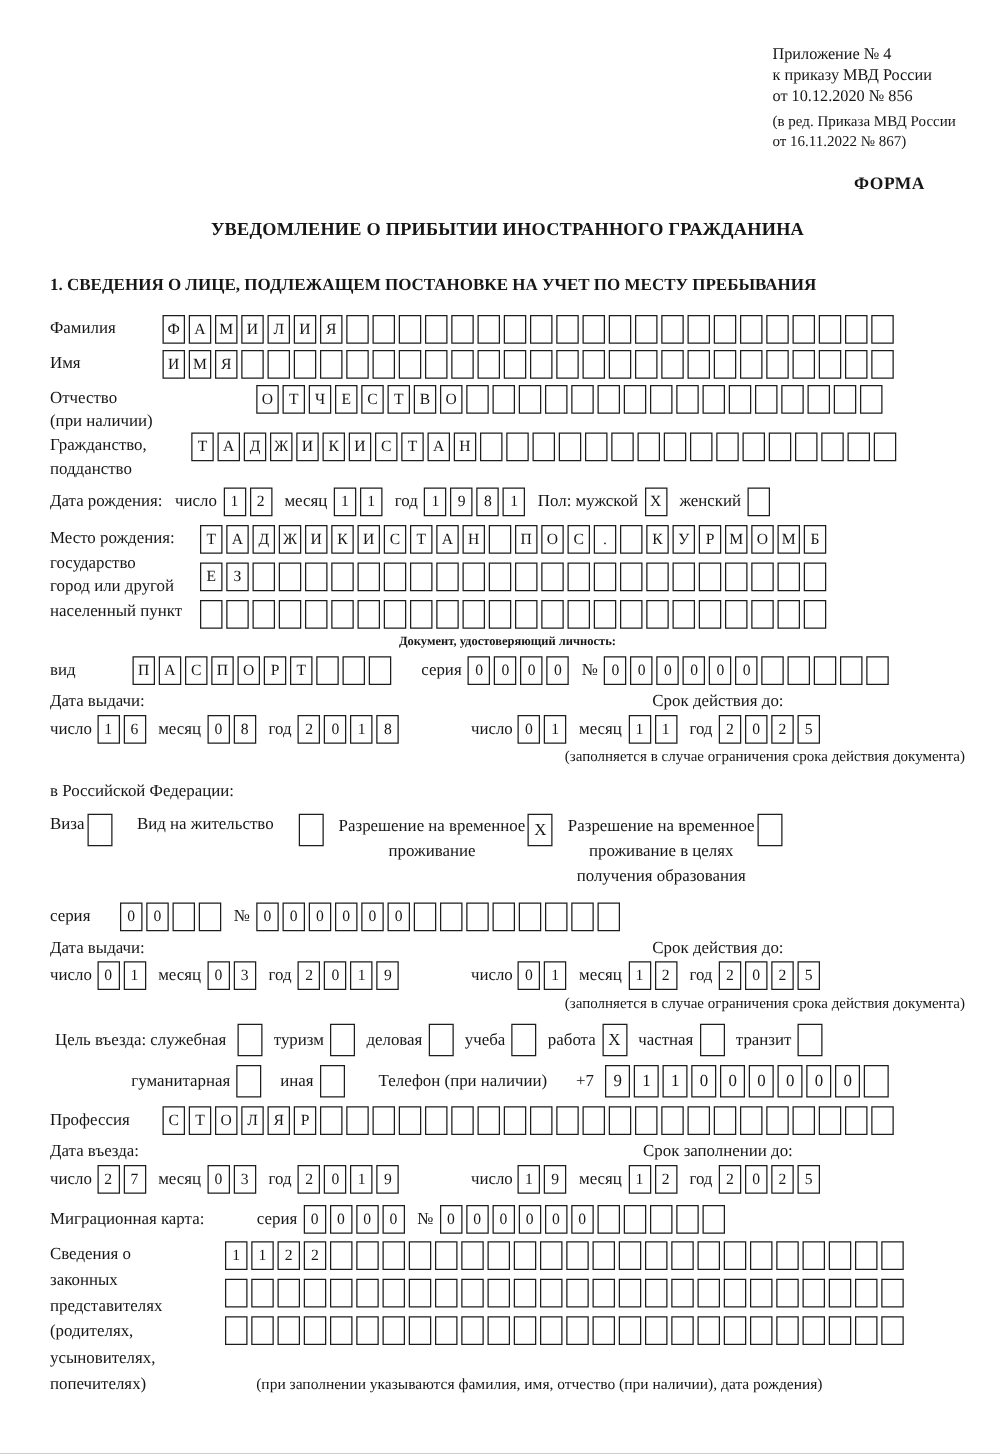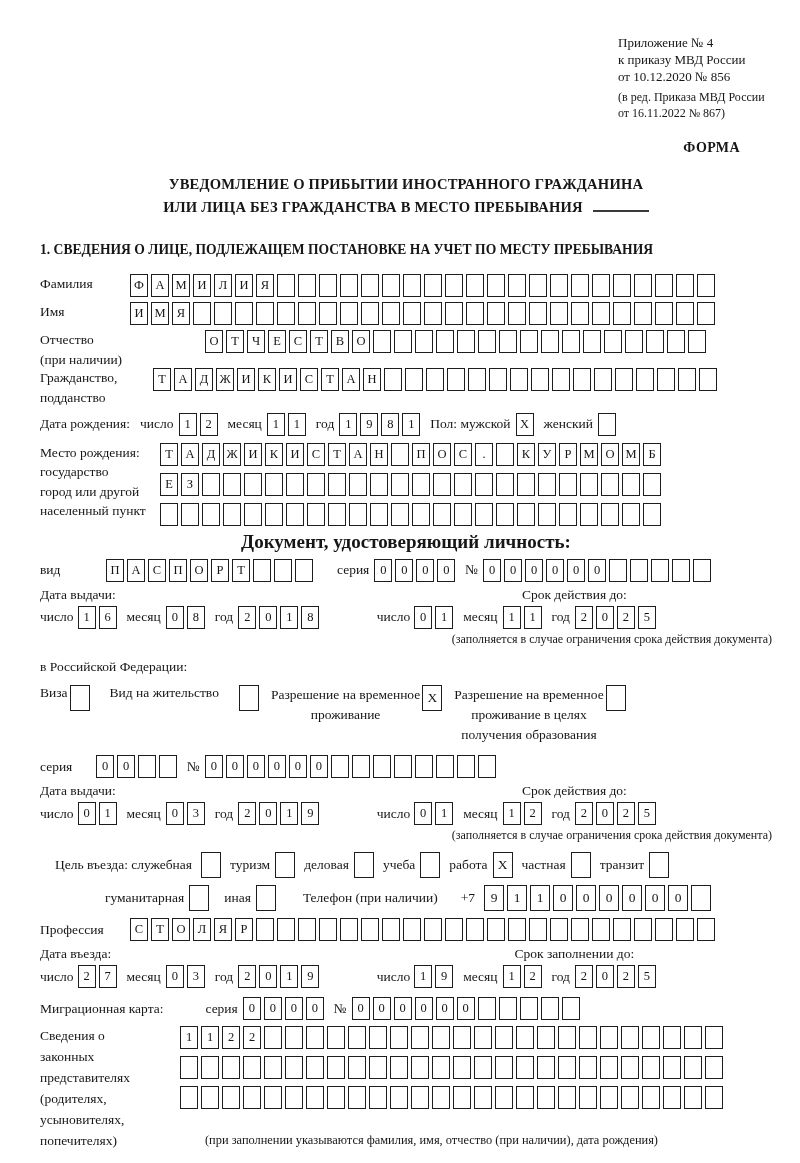--- a/index.html
+++ b/index.html
@@ -31,21 +31,21 @@
   .dh-right{flex:1;text-align:center;}
   .daterow{display:flex;align-items:center;font-size:13.5px;margin-top:3px;}
   .dcol-left{width:46%;display:flex;align-items:center;}
   .dcol-right{flex:1;display:flex;align-items:center;}
   .note{font-size:12px;text-align:right;margin:3px 0 9px 0;}
   .para{font-size:13.5px;line-height:1.7;margin-top:4px;}
   .visarow{display:flex;align-items:flex-start;margin:6px 0 10px 0;font-size:13.5px;gap:12px;}
   .vopt{display:flex;align-items:flex-start;gap:2px;}
   .vtext{text-align:center;line-height:1.5;}
   .popt{display:flex;align-items:center;gap:5px;}
-  .purposerow{display:flex;align-items:center;gap:9px;font-size:13.5px;margin:7px 15px;flex-wrap:nowrap;text-align:center;}
+  .purposerow{display:flex;align-items:center;gap:9px;font-size:13.5px;margin:7px 4px;flex-wrap:nowrap;text-align:center;}
   .repsblock{display:flex;align-items:flex-start;margin-top:6px;font-size:13.5px;}
   .repslabel{width:140px;flex-shrink:0;line-height:1.55;}
   .repscells .cells{margin-bottom:7px;}
   .caption{font-size:12.4px;text-align:center;margin:2px 0 0 150px;}
 </style>
 </head>
 <body>
 
 <div class="page">
 
@@ -56,21 +56,20 @@
     <div class="rev">
       <div>(в ред. Приказа МВД России</div>
       <div>от 16.11.2022 № 867)</div>
     </div>
   </div>
 
   <div class="forma">ФОРМА</div>
 
   <div class="title">
     <div>УВЕДОМЛЕНИЕ О ПРИБЫТИИ ИНОСТРАННОГО ГРАЖДАНИНА</div>
-    <div><span>ИЛИ ЛИЦА БЕЗ ГРАЖДАНСТВА В МЕСТО ПРЕБЫВАНИЯ</span><span class="blank"></span></div>
   </div>
 
   <div class="sec1">1. СВЕДЕНИЯ О ЛИЦЕ, ПОДЛЕЖАЩЕМ ПОСТАНОВКЕ НА УЧЕТ ПО МЕСТУ ПРЕБЫВАНИЯ</div>
 
   <div class="frow">
     <span class="flabel" style="width:90px;">Фамилия</span>
     <span class="cells">
         <span class="cell">Ф</span>
         <span class="cell">А</span>
         <span class="cell">М</span>
@@ -316,21 +315,21 @@
           <span class="cell"></span>
           <span class="cell"></span>
           <span class="cell"></span>
           <span class="cell"></span>
           <span class="cell"></span>
           <span class="cell"></span>
         </span>
     </span>
   </div>
 
-  <div style="text-align:center;font-weight:bold;font-size:19px;margin:2px 0 6px 0;">Документ, удостоверяющий личность:</div>
+  <div style="text-align:center;font-weight:bold;font-size:10px;margin:2px 0 6px 0;">Документ, удостоверяющий личность:</div>
 
   <div class="frow inl">
     <span style="width:66px;">вид</span>
     <span class="cells">
         <span class="cell">П</span>
         <span class="cell">А</span>
         <span class="cell">С</span>
         <span class="cell">П</span>
         <span class="cell">О</span>
         <span class="cell">Р</span>

